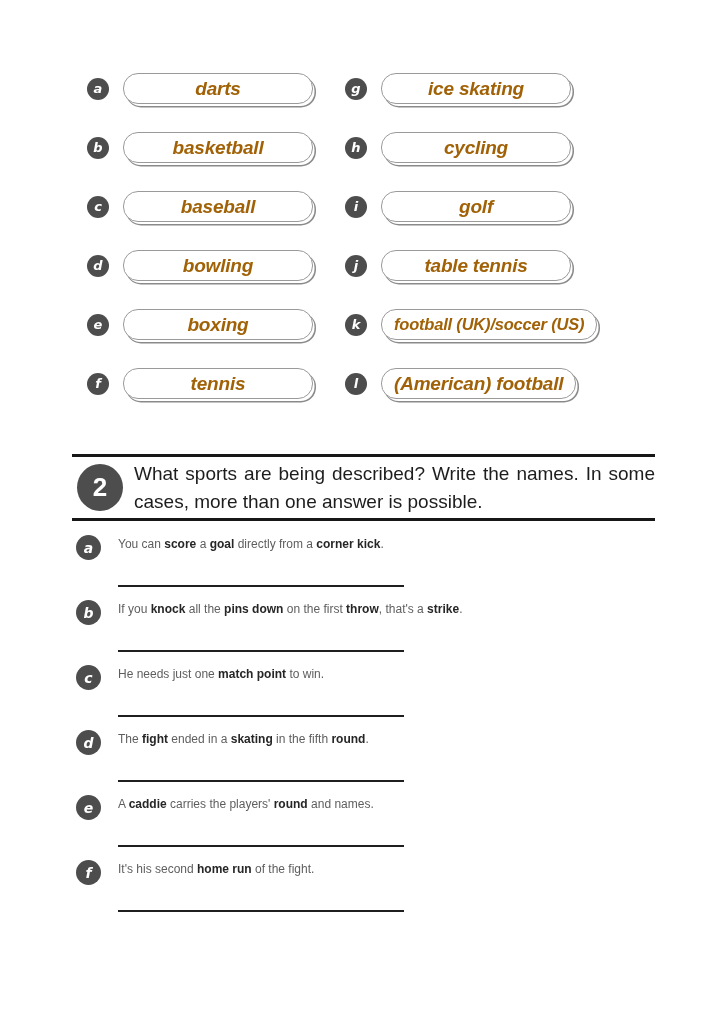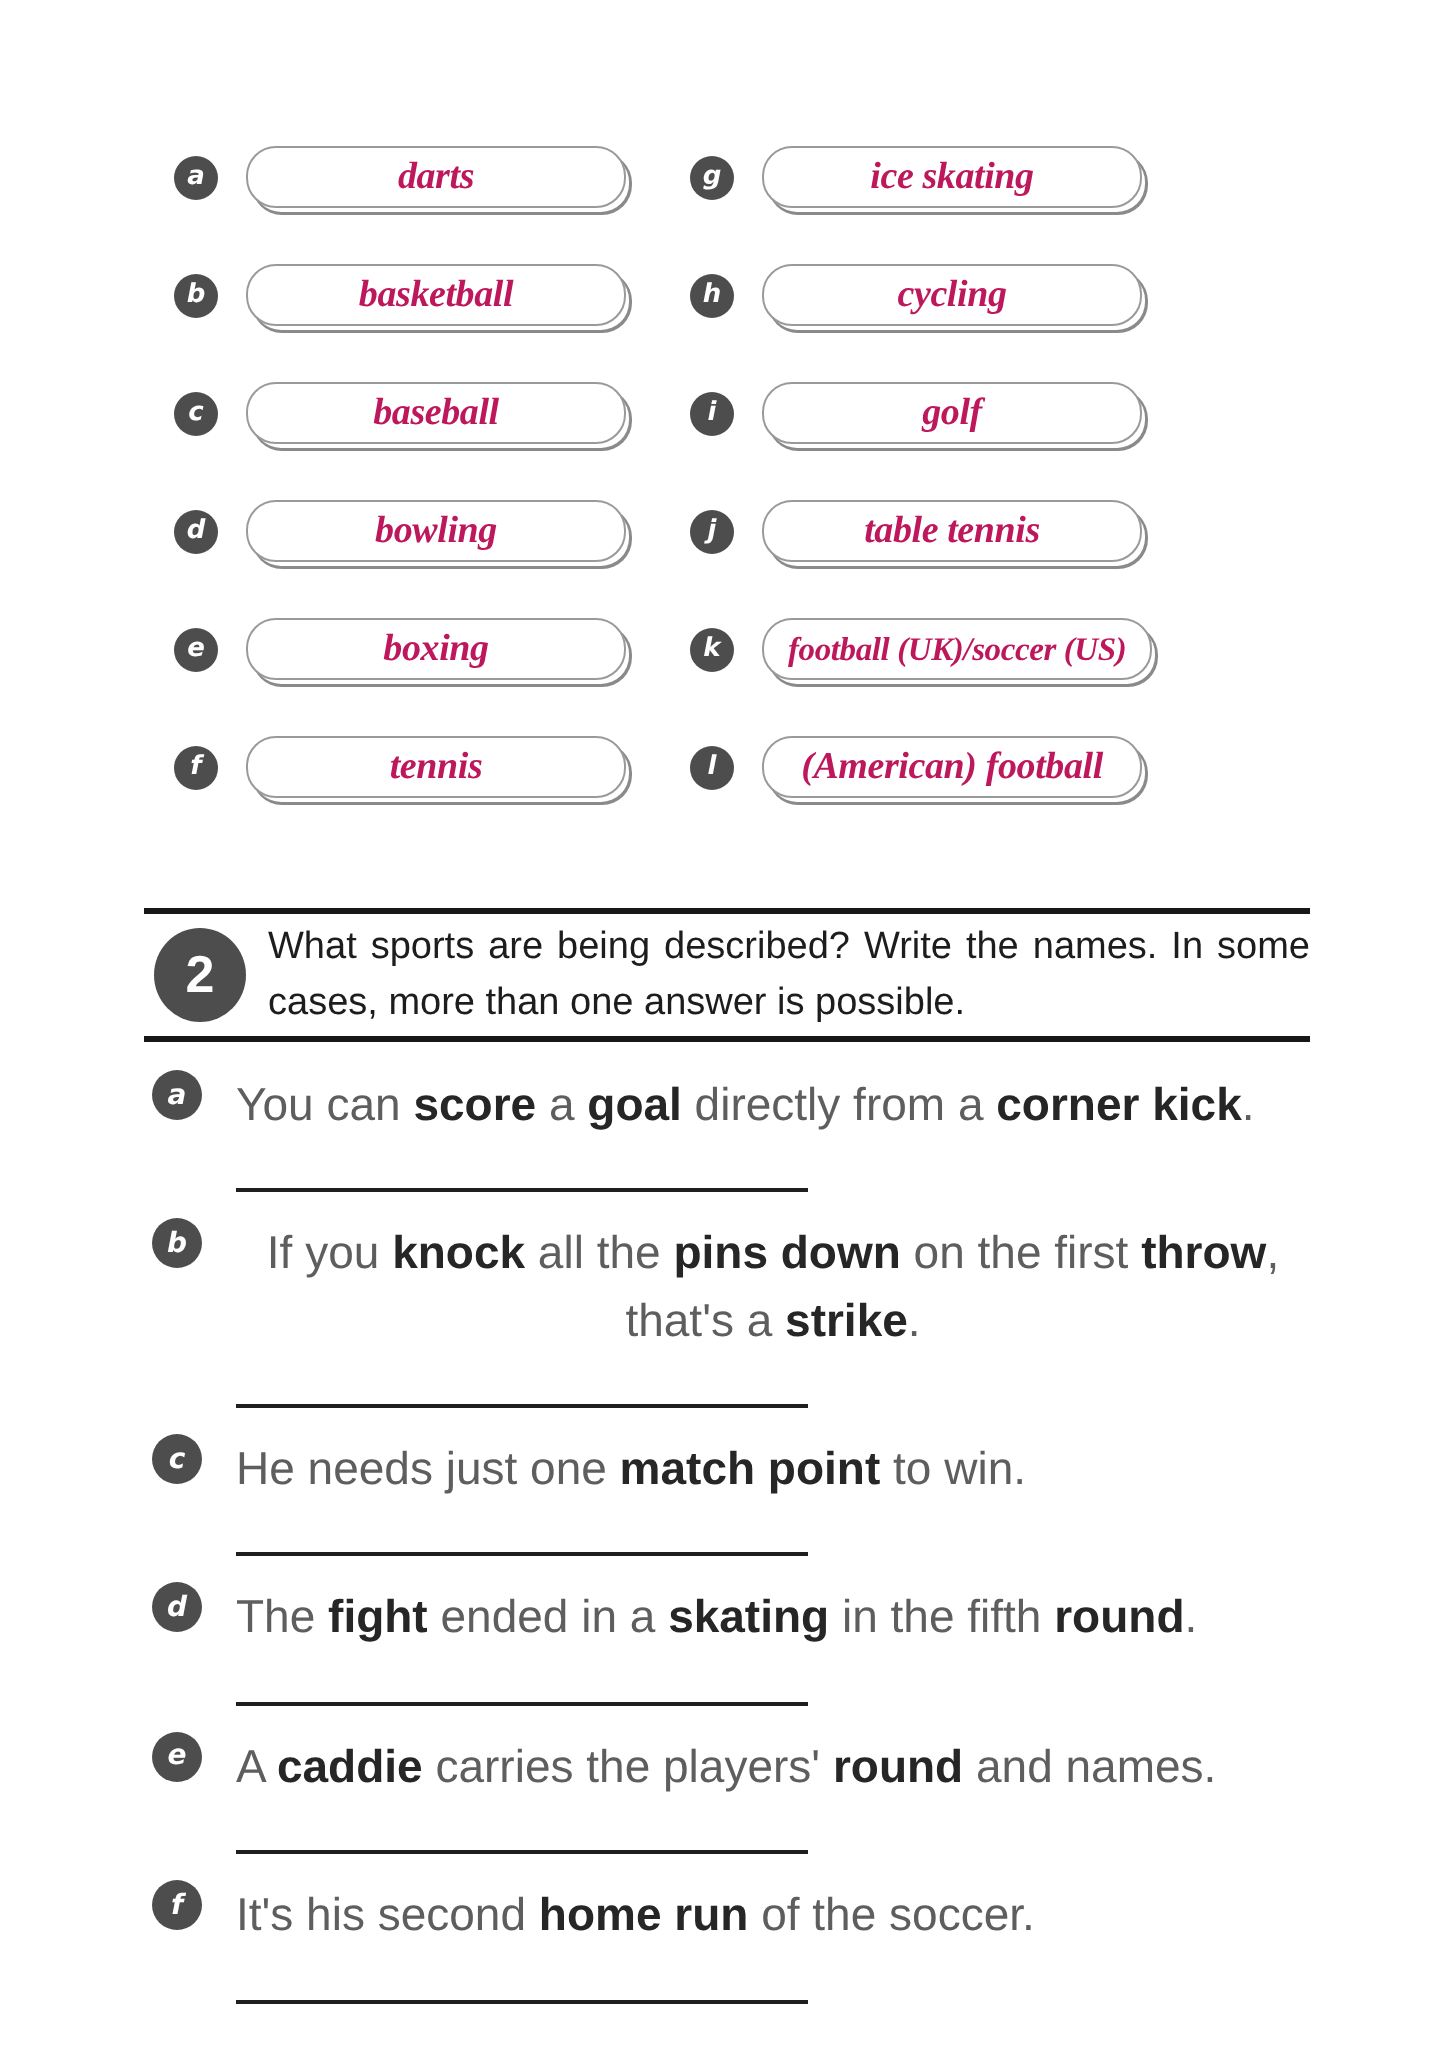--- a/index.html
+++ b/index.html
@@ -31,22 +31,22 @@
     flex:none;
   }
   .badge.wb{width:22px;height:22px;font-size:13px;}
   .pill{
     height:31px;min-width:190px;padding:0 12px;
     background:#fff;border:1.5px solid var(--pill_border);border-radius:15px;
     box-shadow:2.5px 3px 0 -1px #ffffff, 3px 3.5px 0 0 var(--pill_shadow);
     display:flex;align-items:center;justify-content:center;white-space:nowrap;
   }
   .pill span{
-    font-family:Liberation Serif, serif;font-weight:bold;font-style:italic;
-    font-size:19px;color:#be185d;letter-spacing:-.2px;
+    font-family:Liberation Sans, sans-serif;font-weight:bold;font-style:italic;
+    font-size:19px;color:#a16207;letter-spacing:-.2px;
   }
   .pill.long span{font-size:16.5px;text-align:right;}
   
   .ex-header{
     margin-top:55px;
     border-top:3px solid var(--rule);border-bottom:3px solid var(--rule);
     padding:3px 0;
     display:flex;align-items:center;gap:11px;
   }
   .badge.num{
@@ -54,21 +54,21 @@
     font-family:"Liberation Sans",sans-serif;margin-left:5px;flex:none;
   }
   .instructions{
     flex:1;font-size:19px;font-weight:400;color:#1d1d1d;
     line-height:1.45;text-align:justify;
   }
   
   .questions{margin-top:15px;}
   .q-item{display:flex;align-items:flex-start;gap:17px;margin-left:4px;}
   .badge.q{width:25px;height:25px;font-size:14px;margin-top:-1px;}
-  .q-text{font-size:23px;line-height:1.45;color:var(--text_muted);text-align:center;}
+  .q-text{font-size:12px;line-height:1.45;color:var(--text_muted);text-align:center;}
   .q-text .bold{font-weight:700;color:var(--text_bold);}
   .answer-line{
     width:286px;height:0;border-bottom:2.5px solid #1f1f1f;
     margin:25px 0 14px 46px;
   }
 </style>
 </head>
 <body>
 
 <div class="sheet">
@@ -184,18 +184,18 @@
     <div class="answer-line"></div>
 
     <div class="q-item">
       <span class="badge q">e</span>
       <p class="q-text"><span>A </span><span class="bold">caddie</span><span> carries the players' </span><span class="bold">round</span><span> and names.</span></p>
     </div>
     <div class="answer-line"></div>
 
     <div class="q-item">
       <span class="badge q">f</span>
-      <p class="q-text"><span>It's his second </span><span class="bold">home run</span><span> of the soccer.</span></p>
+      <p class="q-text"><span>It's his second </span><span class="bold">home run</span><span> of the fight.</span></p>
     </div>
     <div class="answer-line"></div>
 
   </section>
 </div>
 
 </body></html>

